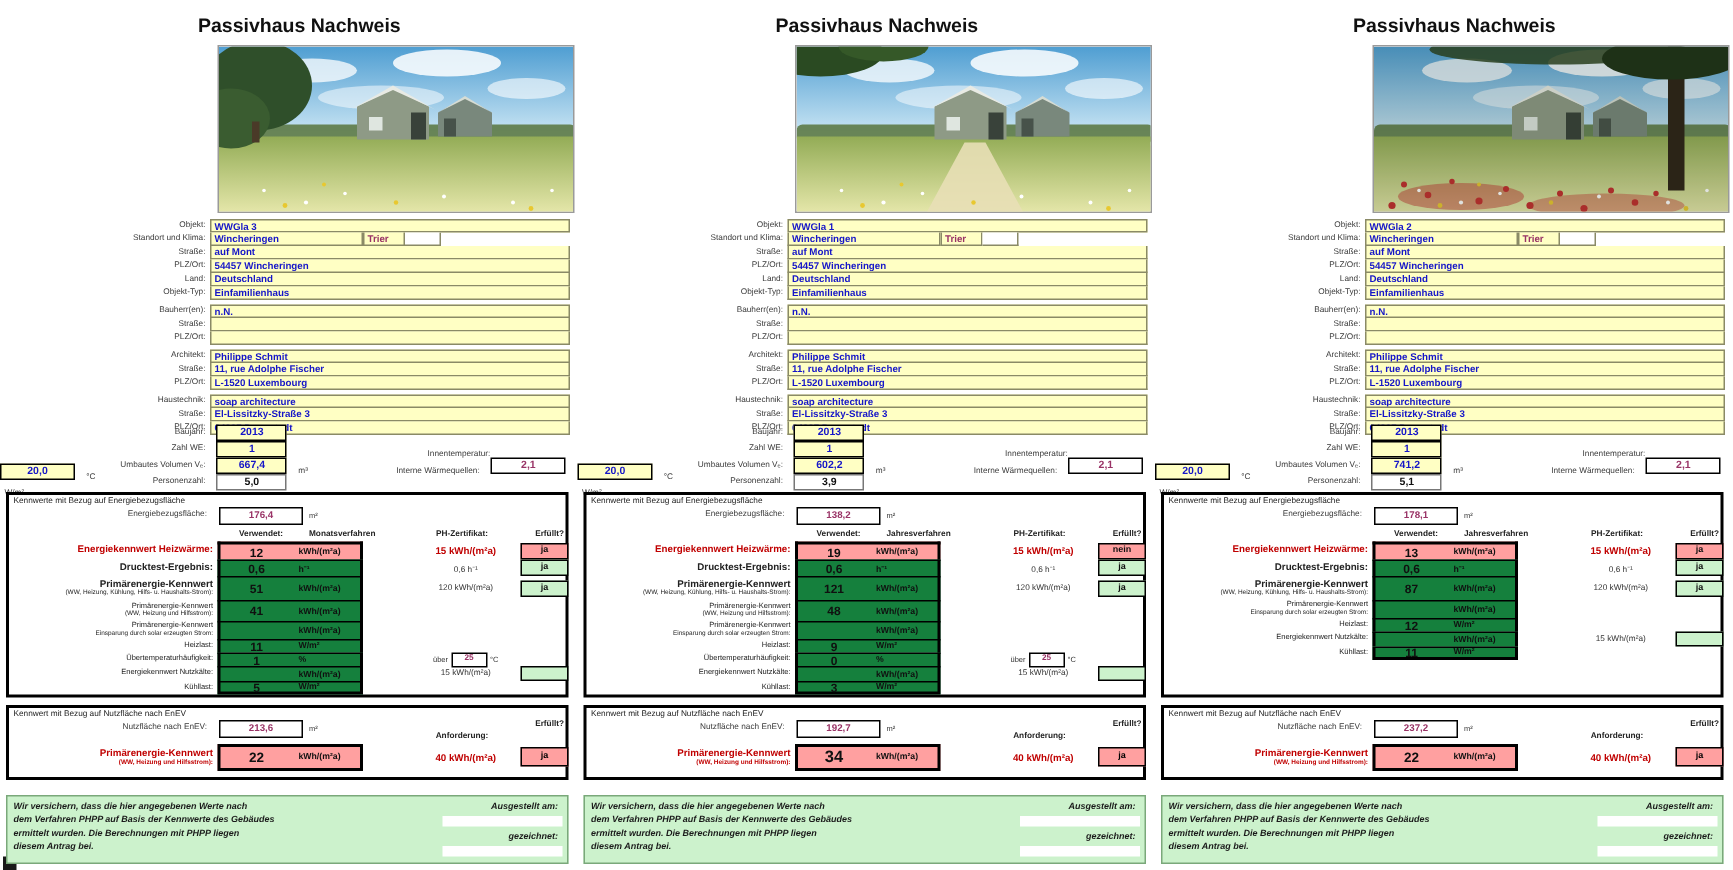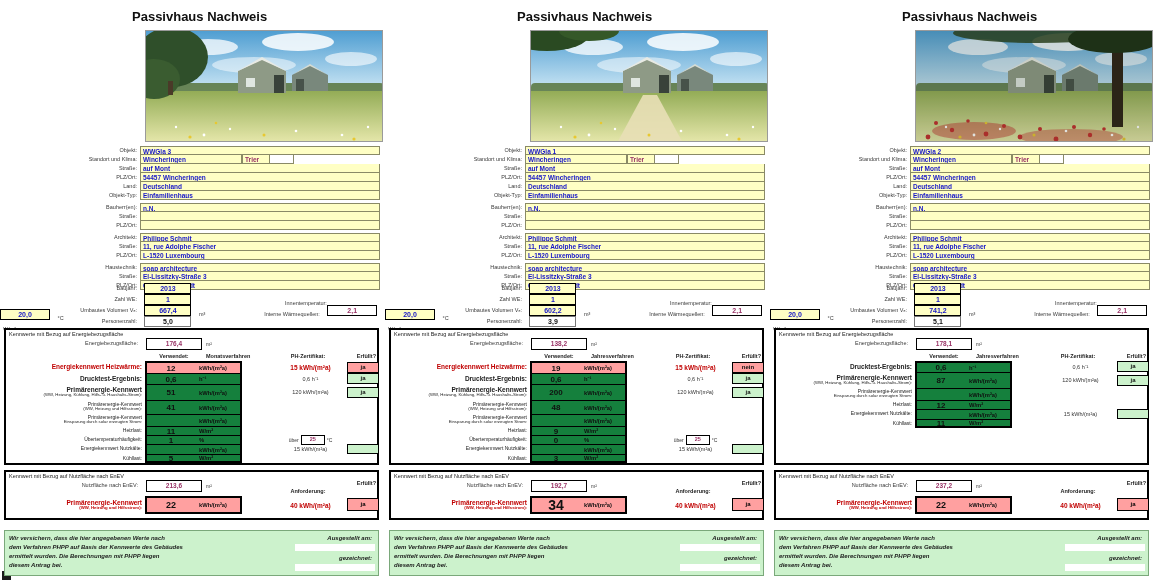--- a/index.html
+++ b/index.html
@@ -654,21 +654,21 @@
           <div class="kerf">
               <div class="erfbox green">ja</div>
             </div>
         </div>
         <div class="krow rh2">
           <div class="klabel big">
             <span class="main">Primärenergie-Kennwert</span>
             <span class="sub">(WW, Heizung, Kühlung, Hilfs- u. Haushalts-Strom):</span>
           </div>
           <div class="kcell green">
-            <span class="kval">200</span>
+            <span class="kval">121</span>
               <span class="kunit">kWh/(m²a)</span>
           </div>
           <div class="kcert">120 kWh/(m²a)</div>
           <div class="kerf">
               <div class="erfbox green">ja</div>
             </div>
         </div>
         <div class="krow rh3">
           <div class="klabel">
             <span class="main">Primärenergie-Kennwert</span>
@@ -747,21 +747,21 @@
         <span class="ebf-unit">m²</span>
       </div>
       <div class="anf-label">Anforderung:</div>
       <div class="erf-label">Erfüllt?</div>
       <div class="pe-row">
         <div class="pe-label">
           <span class="main">Primärenergie-Kennwert</span>
           <span class="sub">(WW, Heizung und Hilfsstrom):</span>
         </div>
         <div class="pe-cell">
-          <span class="kval" style="font-size:14px">34</span>
+          <span class="kval" style="font-size:11px">34</span>
           <span class="kunit">kWh/(m²a)</span>
         </div>
         <div class="pe-req">40 kWh/(m²a)</div>
         <div class="pe-erf">ja</div>
       </div>
     </div>
 
     <div class="abox">
       <div class="atext">Wir versichern, dass die hier angegebenen Werte nach
 dem Verfahren PHPP auf Basis der Kennwerte des Gebäudes
@@ -952,20 +952,33 @@
         <span class="ebf-label">Energiebezugsfläche:</span>
         <span class="ebf-box">178,1</span>
         <span class="ebf-unit">m²</span>
       </div>
       <div class="kcolh c1">Verwendet:</div>
       <div class="kcolh c2">Jahresverfahren</div>
       <div class="kcolh c3">PH-Zertifikat:</div>
       <div class="kcolh c4">Erfüllt?</div>
 
       <div class="kgrid">
+        <div class="krow rh0">
+          <div class="klabel red big">
+              <span class="main">Energiekennwert Heizwärme:</span>
+            </div>
+          <div class="kcell pink">
+            <span class="kval">13</span>
+              <span class="kunit">kWh/(m²a)</span>
+          </div>
+          <div class="kcert redbold">15 kWh/(m²a)</div>
+          <div class="kerf">
+              <div class="erfbox pink">ja</div>
+            </div>
+        </div>
         <div class="krow rh1">
           <div class="klabel big">
               <span class="main">Drucktest-Ergebnis:</span>
             </div>
           <div class="kcell green">
             <span class="kval">0,6</span>
               <span class="kunit">h⁻¹</span>
           </div>
           <div class="kcert">0,6 h⁻¹</div>
           <div class="kerf">

